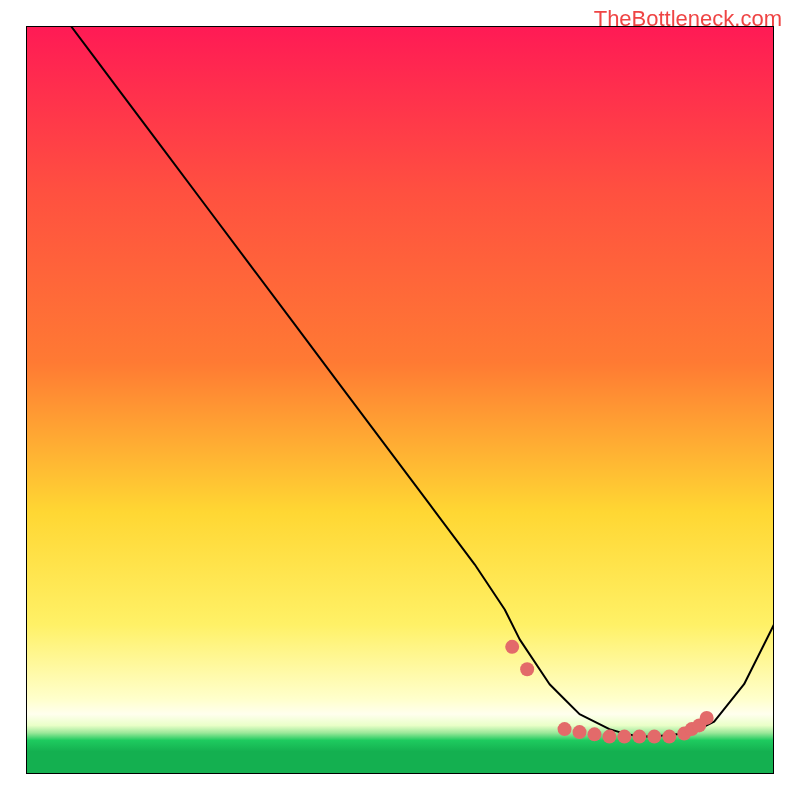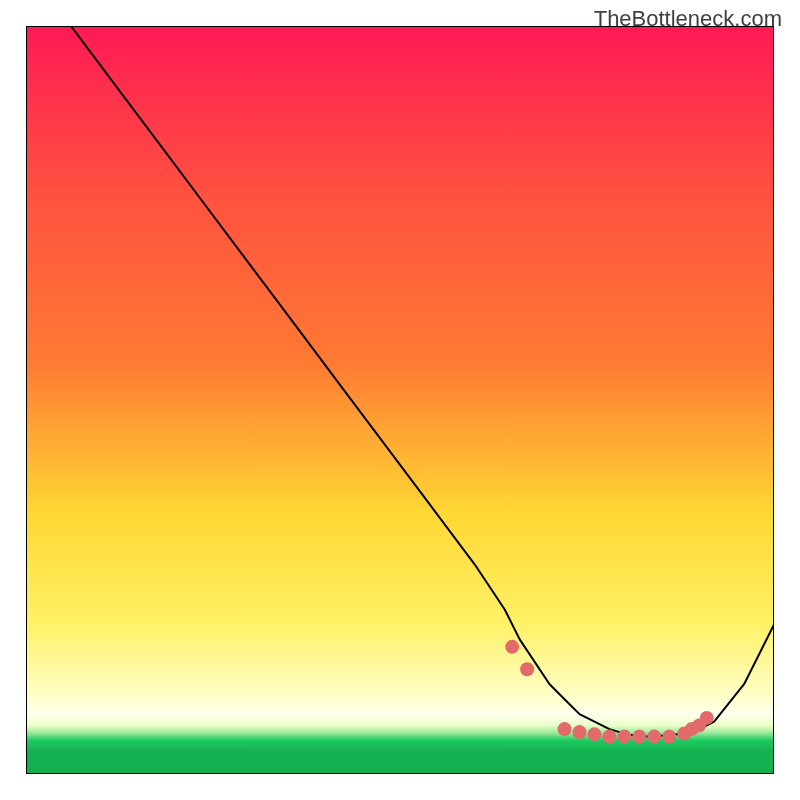--- a/index.html
+++ b/index.html
@@ -13,21 +13,21 @@
     position: relative;
     width: 800px;
     height: 800px;
     background: #fff;
   }
   .watermark {
     position: absolute;
     top: 6px;
     right: 18px;
     font-size: 22px;
-    color: #404040;
+    color: #ef4444;
     font-family: Arial, sans-serif;
     z-index: 10;
     margin-left: 33px;
   }
   .plot {
     position: absolute;
     left: 26px;
     top: 26px;
     width: 748px;
     height: 748px;

